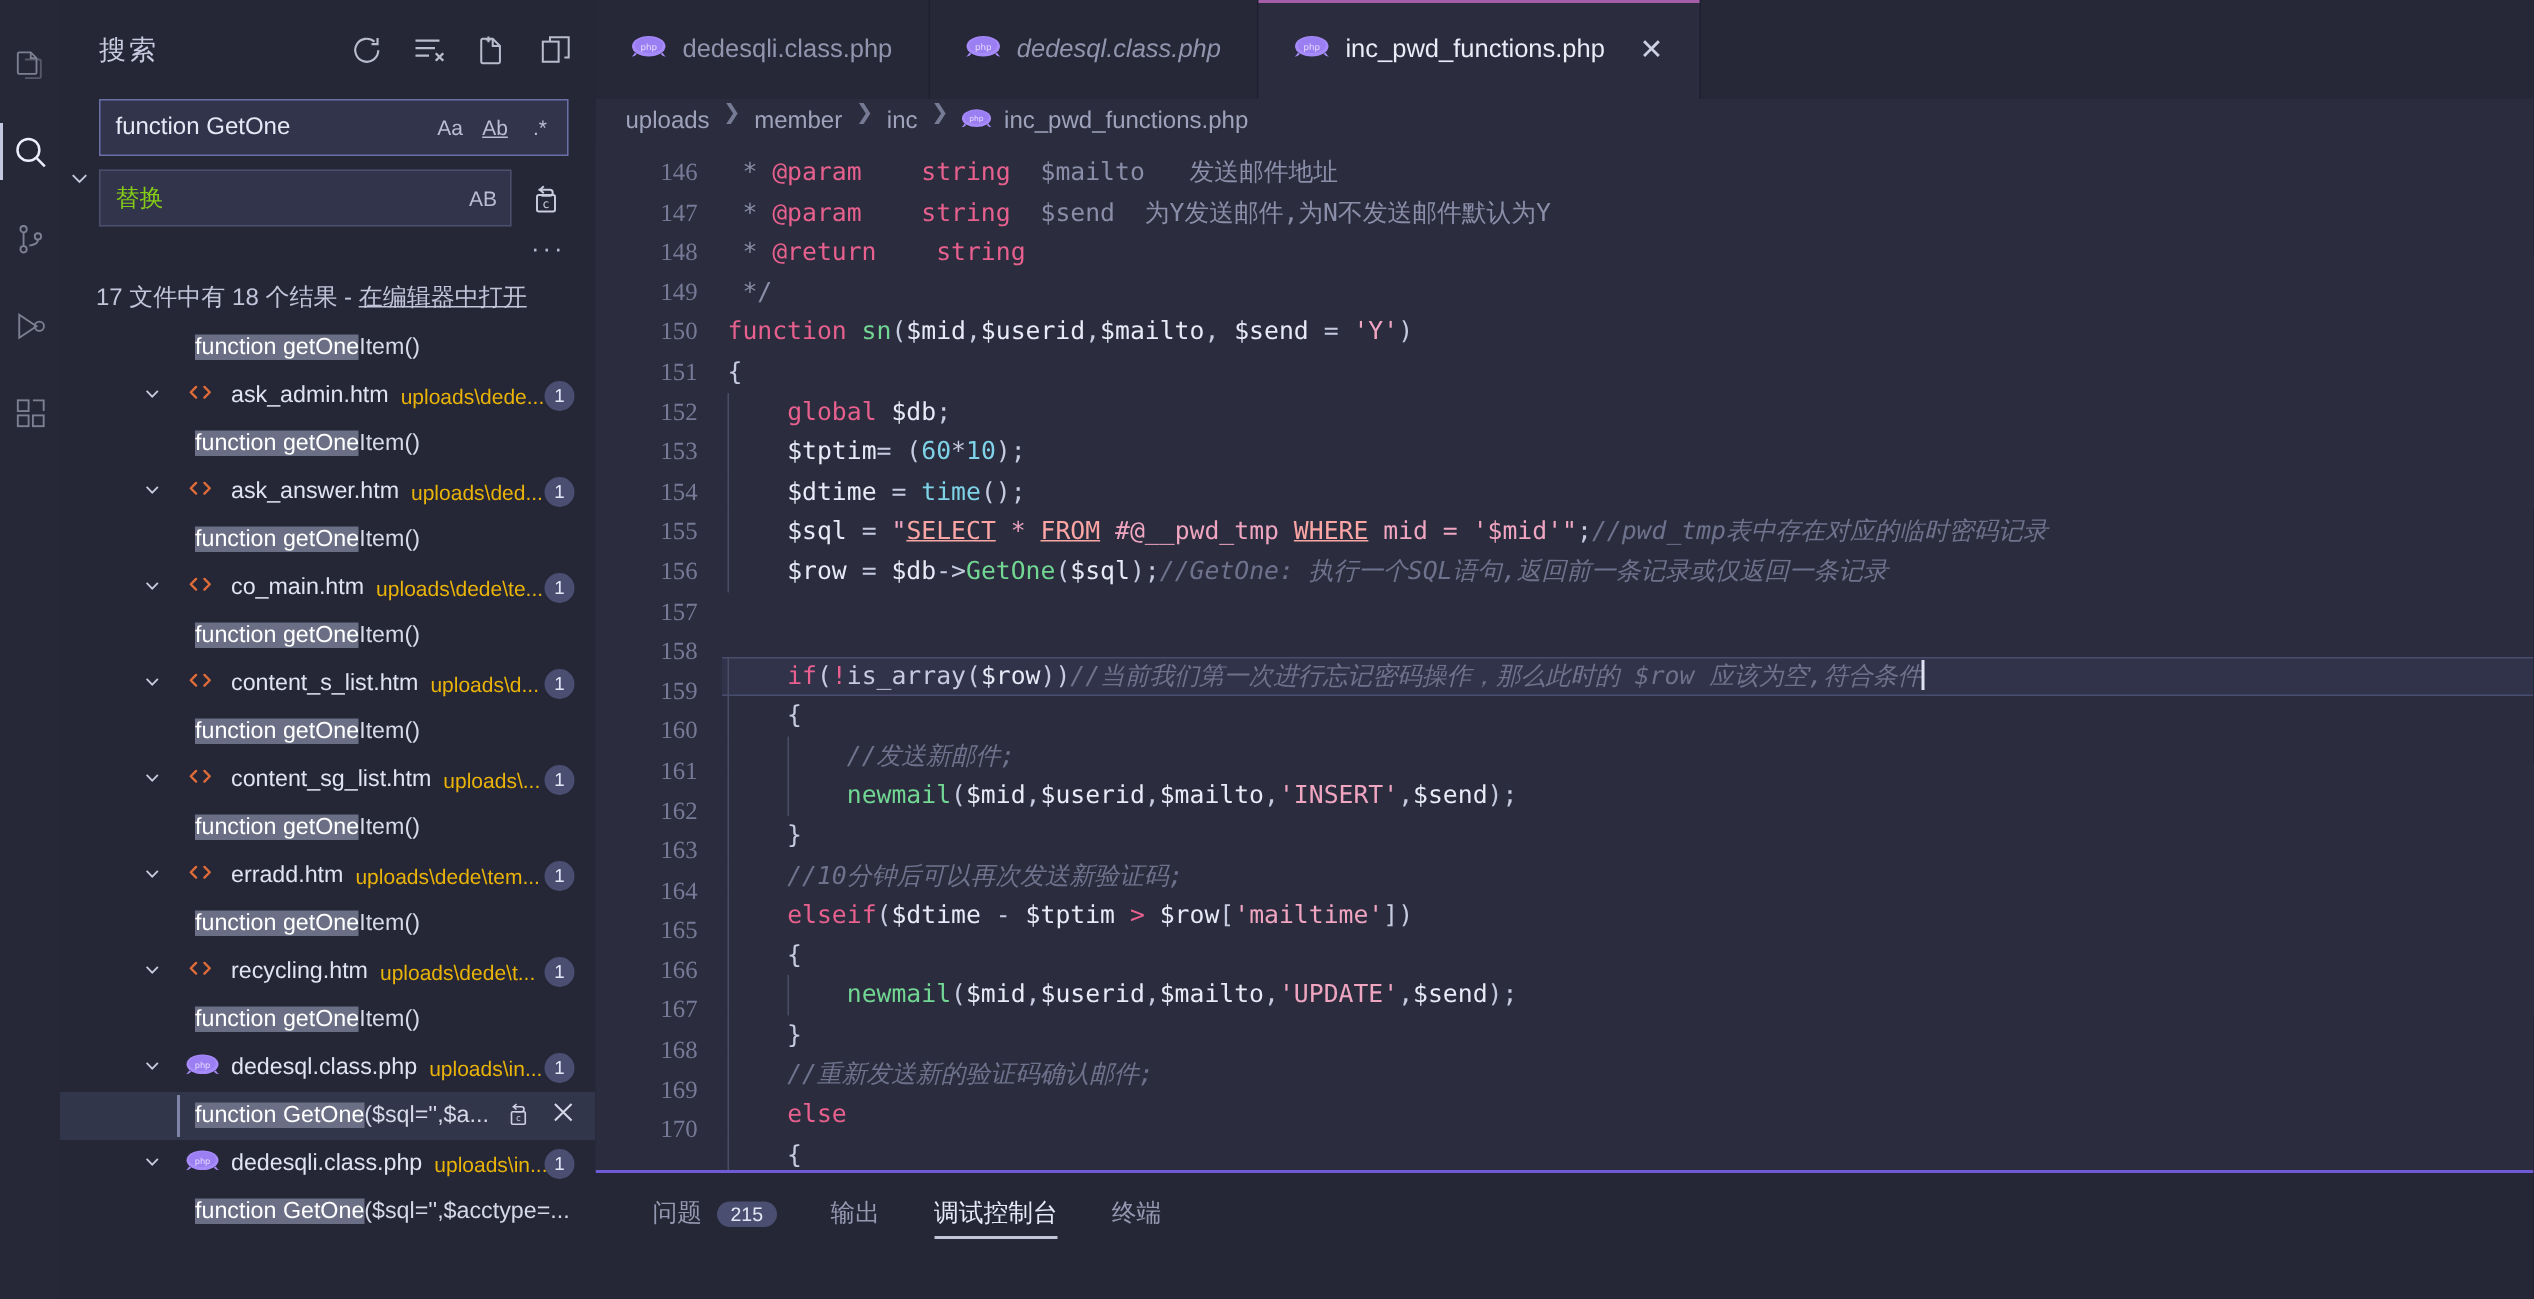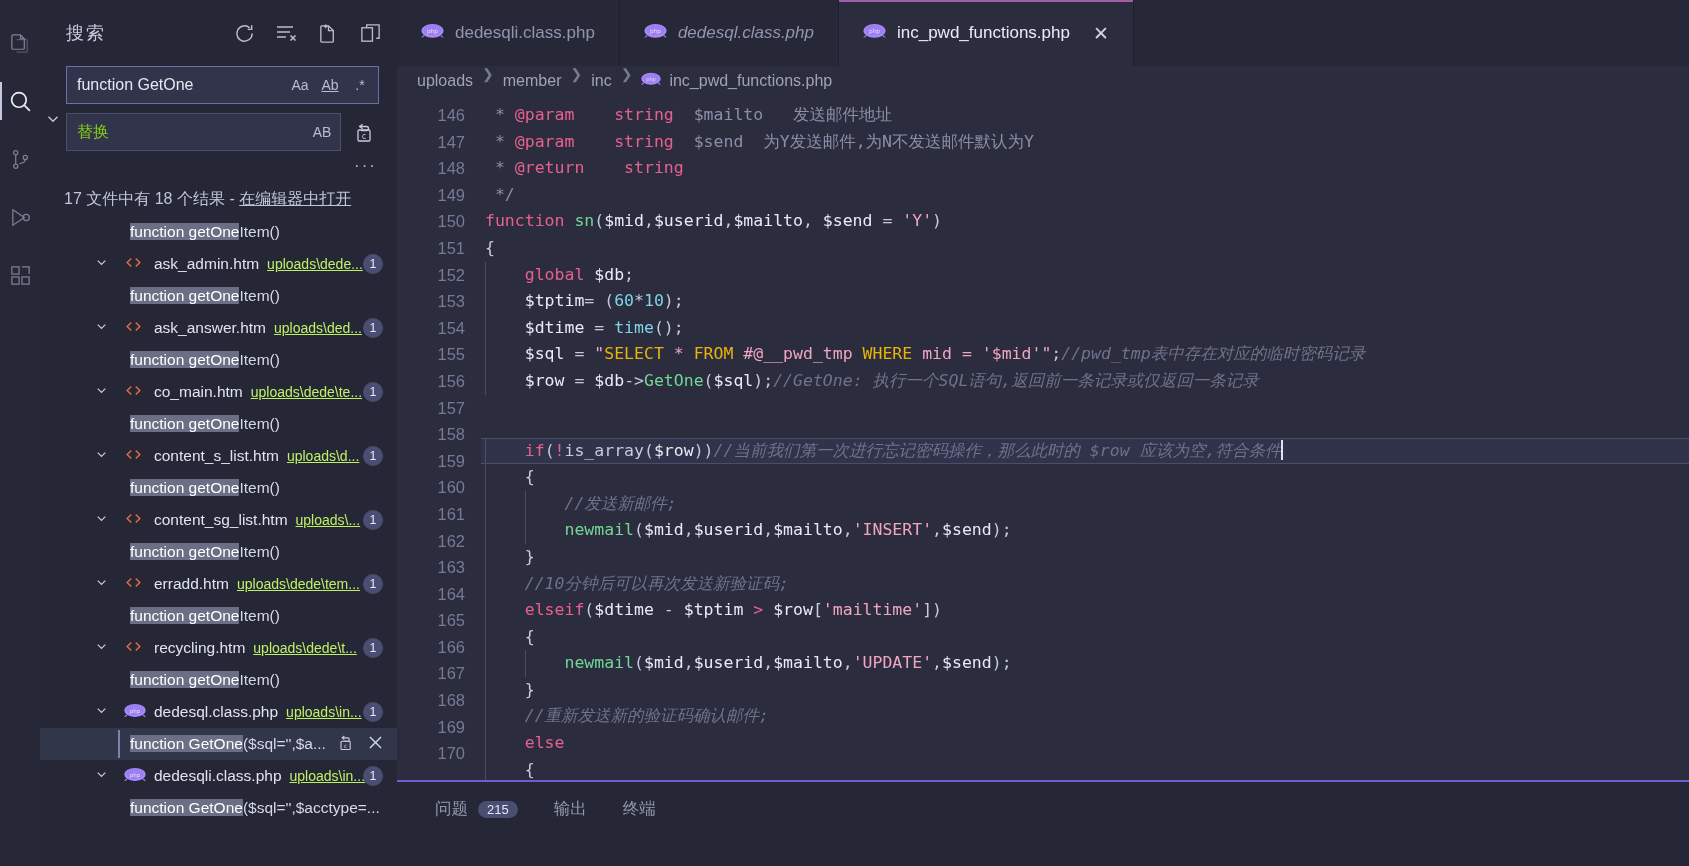--- a/index.html
+++ b/index.html
@@ -89,21 +89,21 @@
 
   .results { flex: 1; overflow: hidden; position: relative; }
   .res-row {
     height: 32px; display: flex; align-items: center;
     font-size: 15.5px; white-space: nowrap; position: relative;
   }
   .res-file { padding-left: 52px; color: #d4d7e8; }
   .res-file .twisty { position: absolute; left: 54px; color: #c6c9dc; font-size: 13px; }
   .res-file .ficon { position: absolute; left: 84px; }
   .res-file .fname { margin-left: 62px; color: #e0e3f2; }
-  .res-file .fpath { color: #bef264; font-size: 14px; margin-left: 8px; text-decoration: underline; }
+  .res-file .fpath { color: #eab308; font-size: 14px; margin-left: 8px; }
   .badge {
     position: absolute; right: 14px; top: 6px;
     min-width: 20px; height: 20px; padding: 0 6px;
     background: #4a4f72; color: #e4e7f5;
     border-radius: 10px; font-size: 12.5px;
     display: flex; align-items: center; justify-content: center;
   }
   .res-match { padding-left: 90px; color: #d6d9e8; }
   .res-match .hl { background: #6b6f85; color: #fff; }
   .res-match.selected { background: #32364a; }
@@ -144,37 +144,37 @@
     padding-left: 20px; font-size: 16px; color: #9ea2ba;
     background: #2b2d3e; flex-shrink: 0;
   }
   .breadcrumb .sep { color: #767a94; font-size: 14px; }
   .breadcrumb .crumb-file { display: flex; align-items: center; gap: 8px; }
 
   .code-wrap { flex: 1; display: flex; position: relative; overflow: hidden; background: #2b2d3e; }
   .gutter {
     width: 84px; flex-shrink: 0; text-align: right;
     padding-right: 16px; padding-top: 6px;
-    font-family: Liberation Sans, sans-serif;
+    font-family: Liberation Serif, serif;
     font-size: 16.5px; color: #767a96; line-height: 26.6px;
   }
   .code {
     flex: 1; padding-top: 6px; position: relative;
     font-family: "DejaVu Sans Mono", "Liberation Mono", monospace;
     font-size: 16.5px; line-height: 26.6px;
     white-space: pre; overflow: hidden;
   }
   .code .ln { height: 26.6px; position: relative; padding-left: 4px; }
   .code .ln.cur { background: #30334a; box-shadow: inset 0 1px 0 #4a4e6e, inset 0 -1px 0 #4a4e6e; margin-top: 43px; }
   .ind { position: absolute; top: 0; bottom: 0; width: 1px; background: #4a4d66; }
 
   .kw   { color: #e8608e; }
   .fn   { color: #72d793; }
   .var  { color: #e8ebf7; }
-  .str  { color: #eab308; }
+  .str  { color: #fca5a5; text-decoration: underline; }
   .num  { color: #7fd3e8; }
   .cmt  { color: #6e728c; font-style: italic; }
   .dcmt { color: #8a8ea8; }
   .tag  { color: #e8608e; }
   .sql  { color: #f0a5c0; }
   .plain{ color: #c6cae0; }
   .squig { text-decoration-style: wavy; text-decoration-color: #4f84c4; text-underline-offset: 3px; }
   .cursor {
     display: inline-block; width: 2px; height: 20px;
     background: #dfe2f0; vertical-align: -4px;
@@ -592,19 +592,22 @@
 
     <div class="panel">
       <div class="panel-tabs" id="paneltabs">
           <div class="ptab">
             <span>问题</span>
             <span class="pbadge">215</span>
           </div>
           <div class="ptab">
             <span>输出</span>
           </div>
+          <div class="ptab active">
+            <span>调试控制台</span>
+          </div>
           <div class="ptab">
             <span>终端</span>
           </div>
         </div>
     </div>
   </div>
 </div>
 
 </body></html>

